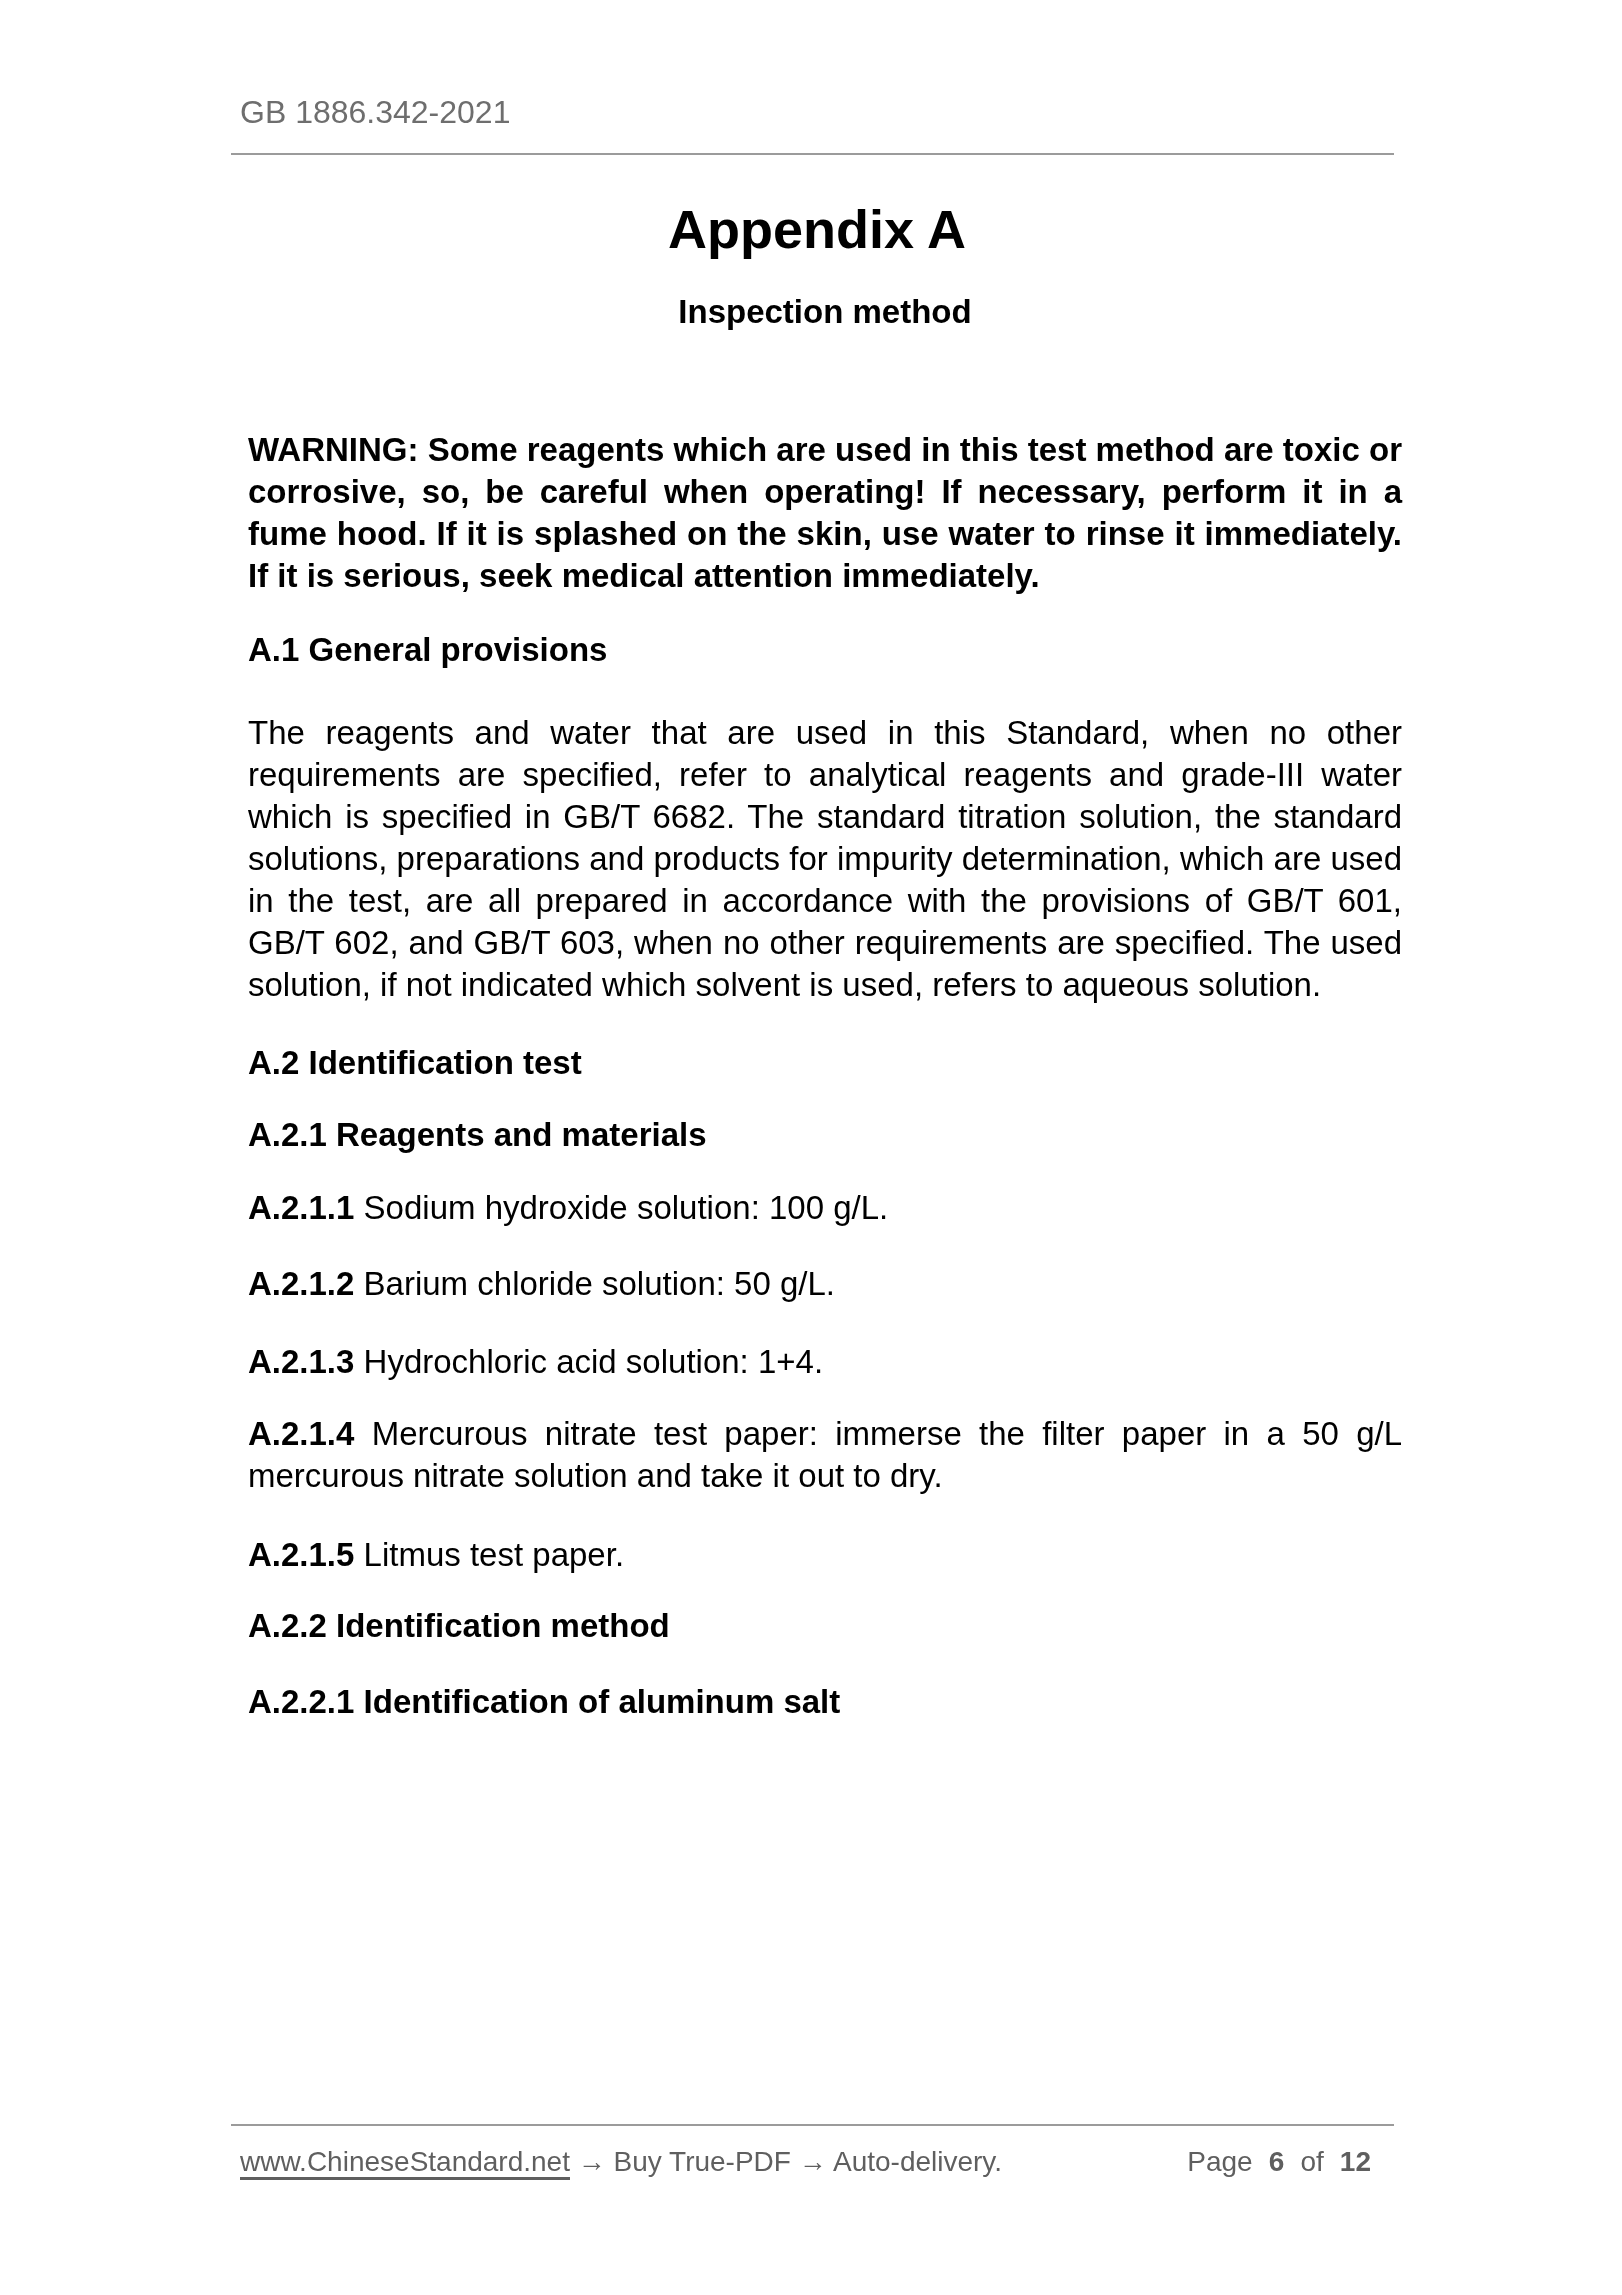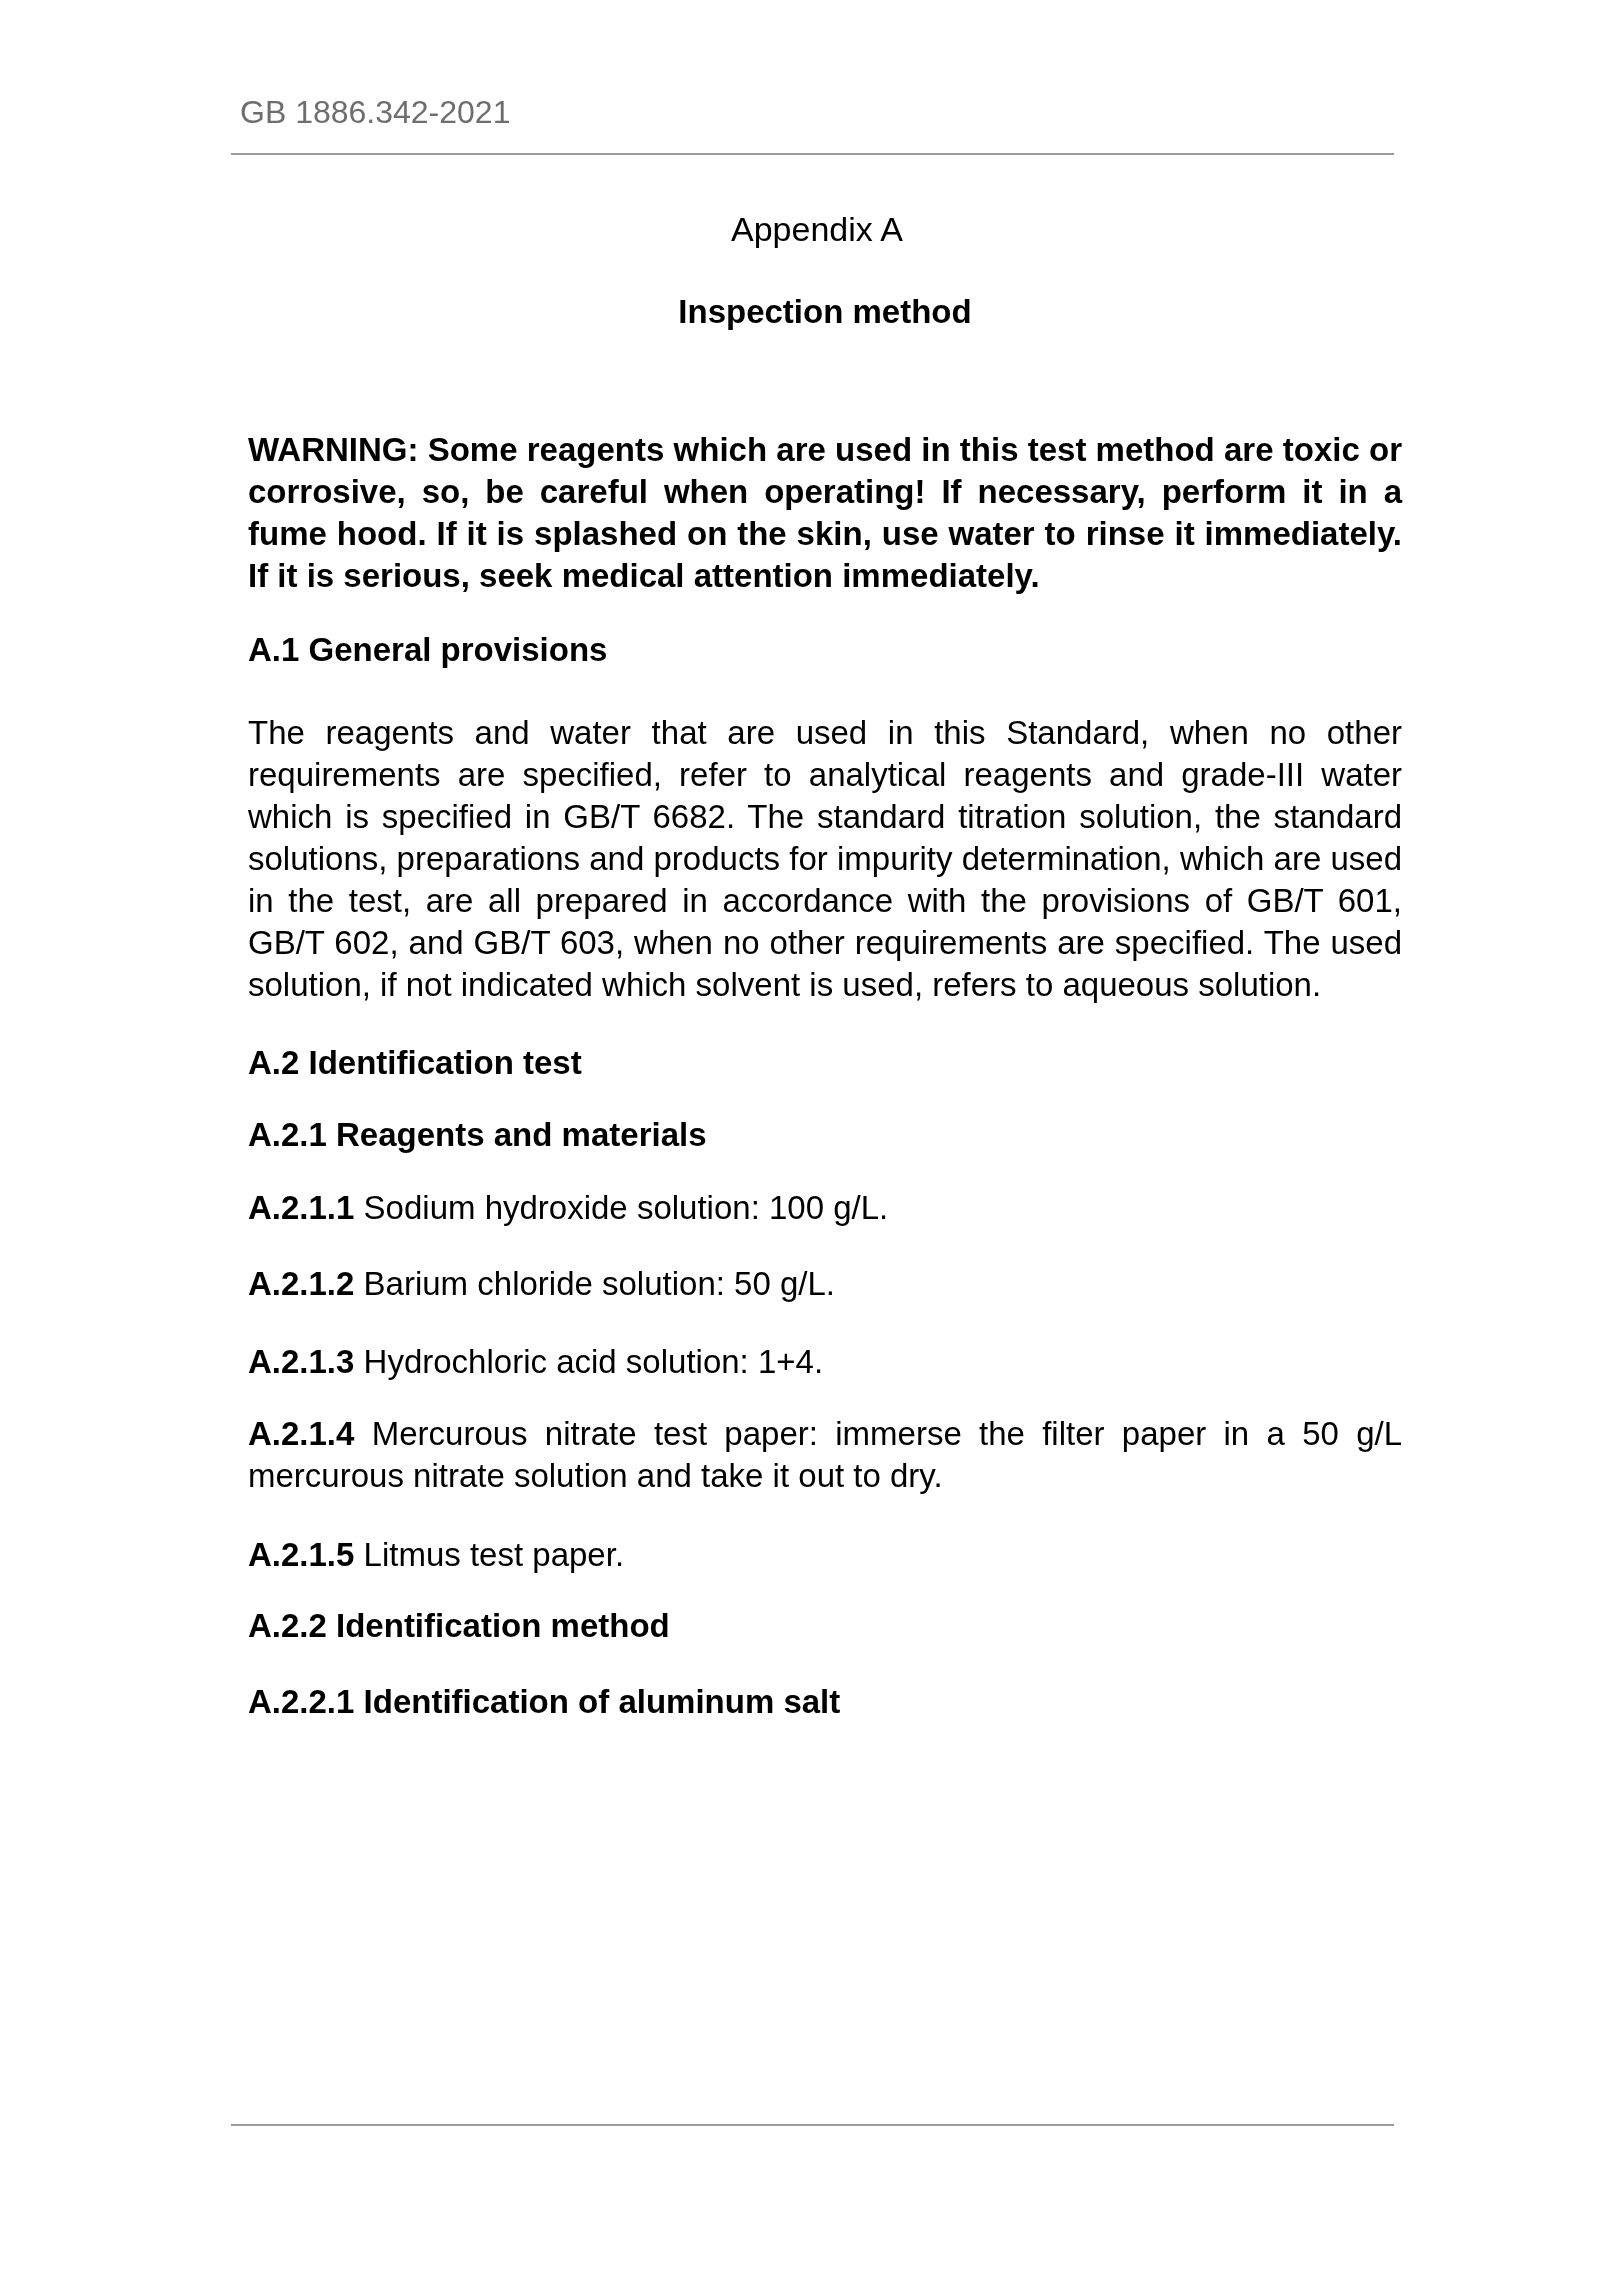--- a/index.html
+++ b/index.html
@@ -43,23 +43,23 @@
   .rule-top { top: 153px; }
   .rule-footer { top: 2124px; }
 
   .doc-title {
     position: absolute;
     top: 204px;
     left: 240px;
     width: 1154px;
     margin: 0;
     text-align: center;
-    font-size: 34px;
+    font-size: 54px;
     line-height: 50px;
-    font-weight: normal;
+    font-weight: bold;
   }
   .doc-subtitle {
     position: absolute;
     top: 284px;
     left: 240px;
     width: 1154px;
     margin: 8px;
     text-align: center;
     font-size: 33px;
     line-height: 40px;
@@ -124,15 +124,19 @@
   <p class="blk justify" style="top:1526px"><span class="b">A.2.1.5</span> <span>Litmus test paper.</span></p>
 
   <h3 class="blk bold" style="top:1597px">A.2.2 Identification method</h3>
 
   <h3 class="blk bold" style="top:1673px">A.2.2.1 Identification of aluminum salt</h3>
 
 
 
   <div class="rule rule-footer"></div>
 
+  <div class="footer">
+    <div class="footer-left"><a>www.ChineseStandard.net</a> <span class="arrow">→</span> <span>Buy True-PDF</span> <span class="arrow">→</span> <span>Auto-delivery.</span></div>
+    <div class="footer-right"><span>Page</span> <b>6</b> <span>of</span> <b>12</b></div>
+  </div>
 
 </div>
 
 
 </body></html>

